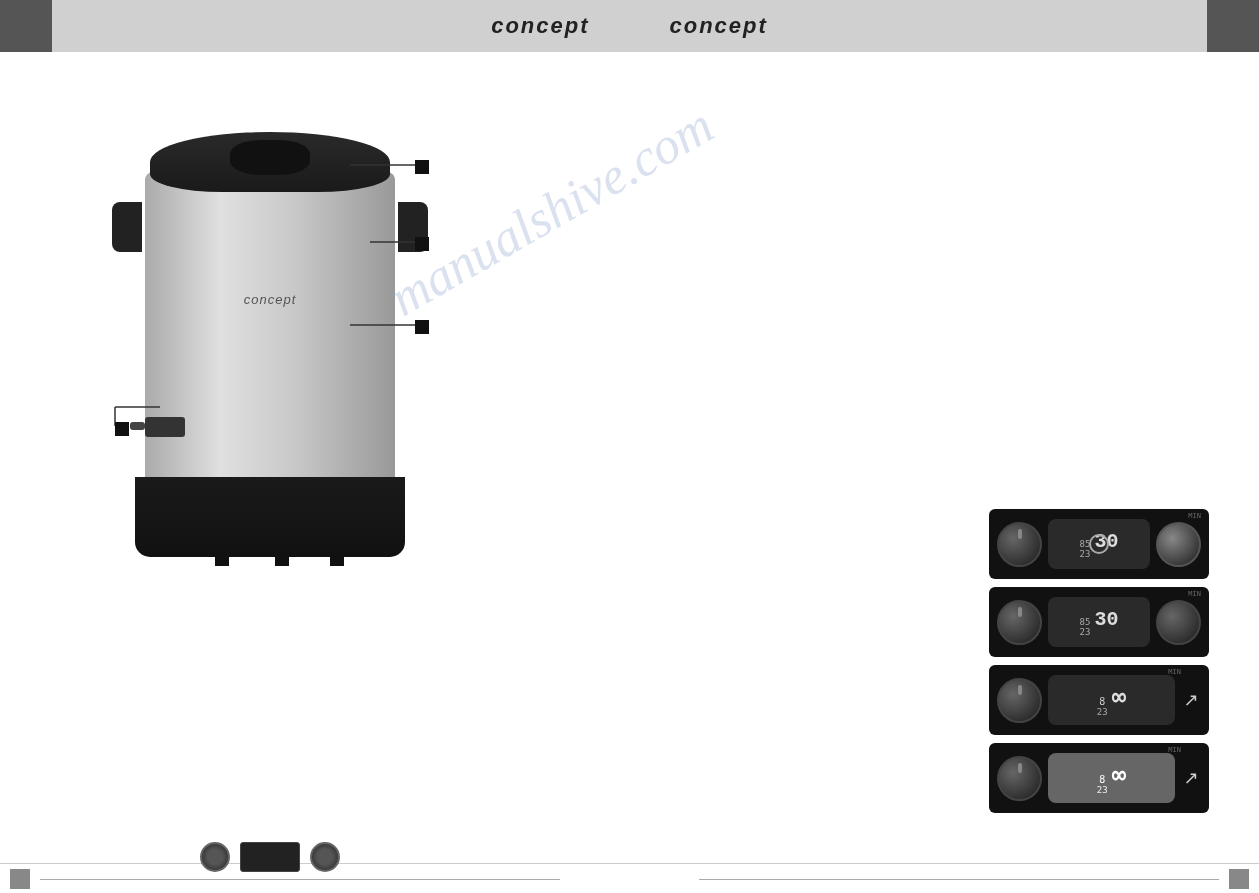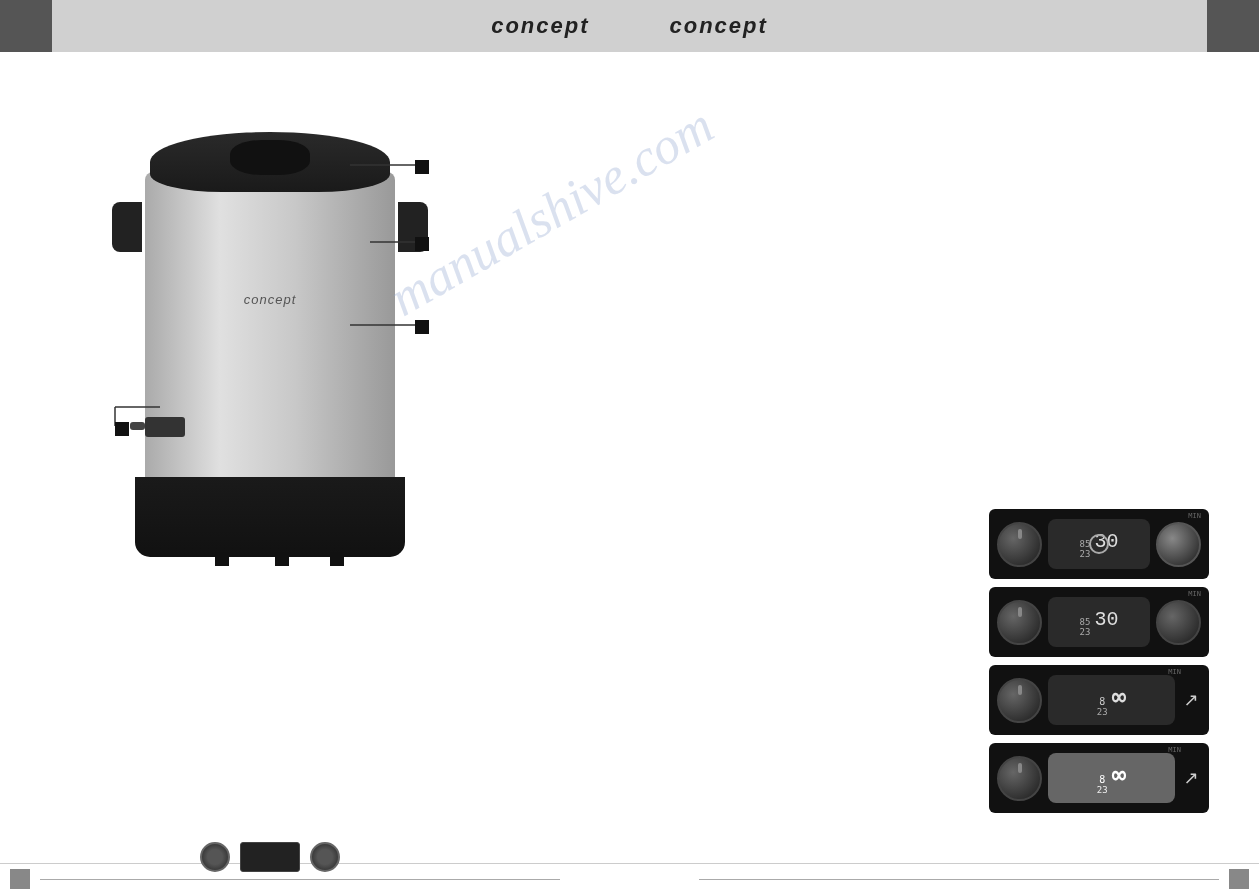--- a/index.html
+++ b/index.html
@@ -329,21 +329,21 @@
       background: #2a2a2a;
       border-radius: 8px;
       display: flex;
       flex-direction: column;
       align-items: center;
       justify-content: center;
       position: relative;
     }
     .panel-thumb .t-display .t-time {
       font-size: 20px;
-      font-weight: normal;
+      font-weight: bold;
       color: #ddd;
       font-family: 'Courier New', monospace;
     }
     .panel-thumb .t-knob2 {
       width: 45px;
       height: 45px;
       background: radial-gradient(circle at 35% 35%, #666, #1a1a1a);
       border-radius: 50%;
       border: 2px solid #444;
       flex-shrink: 0;

